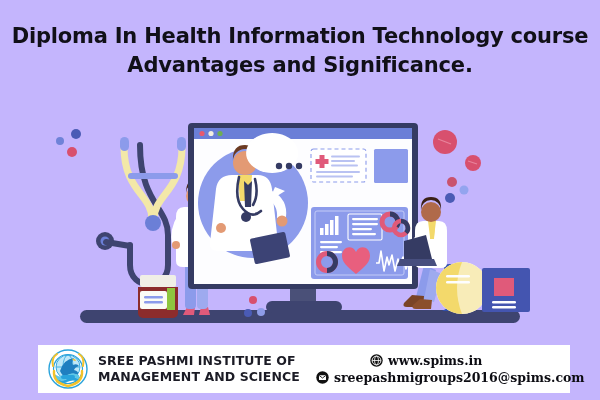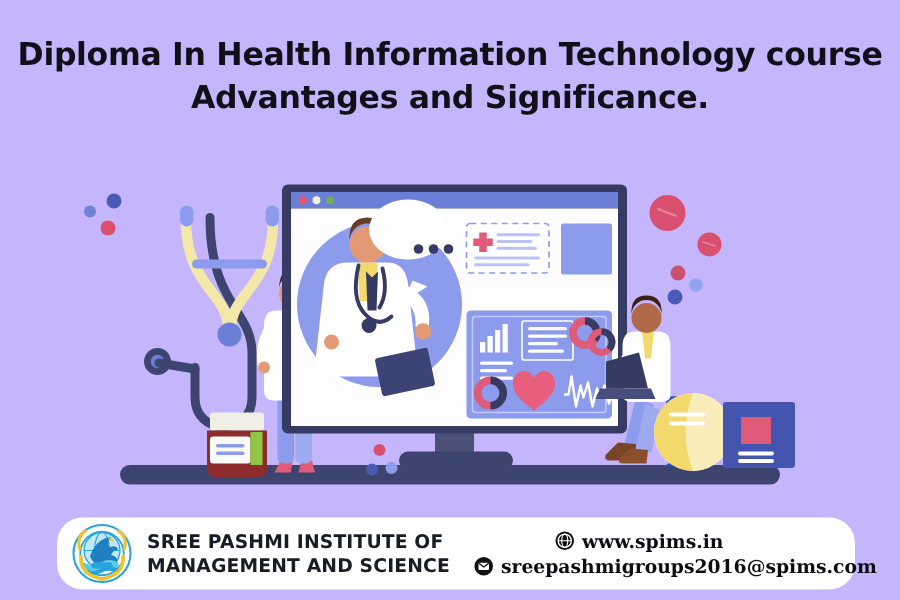--- a/index.html
+++ b/index.html
@@ -39,21 +39,21 @@
     width:600px;height:250px;
   }
   .stage svg{display:block;}
 
   
   .footer-card{
     position:absolute;
     left:38px; top:345px;
     width:532px;height:48px;
     background:#ffffff;
-    border-radius:17px;
+    border-radius:0;
     box-sizing:border-box;
     display:flex;
     align-items:center;
   }
   .footer-logo{
     width:44px;height:44px;
     margin-left:8px;
     flex:0 0 auto;
     position:relative;
   }

